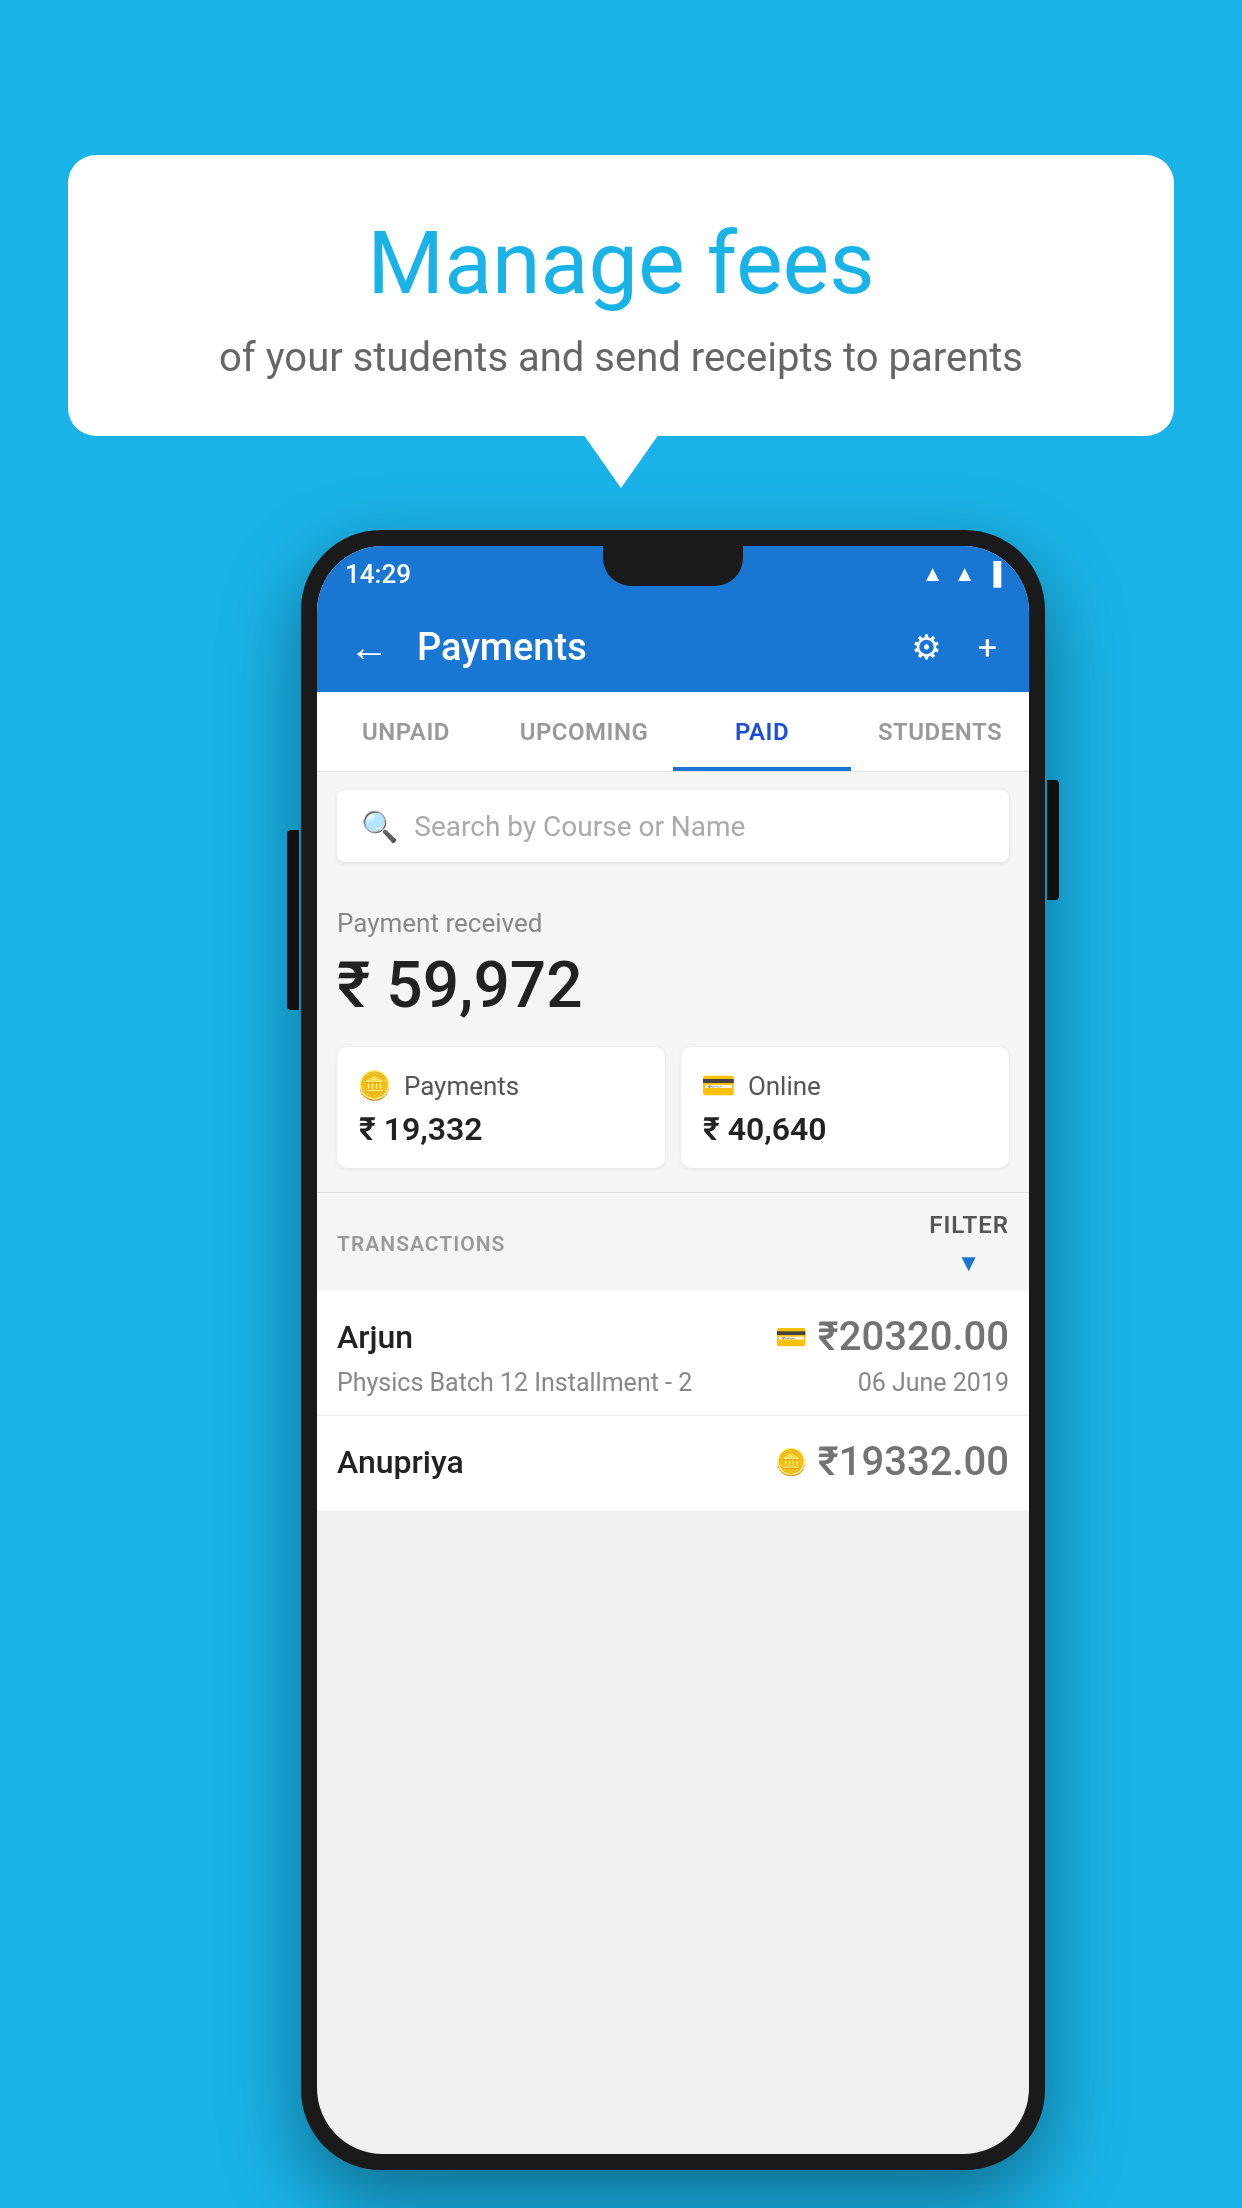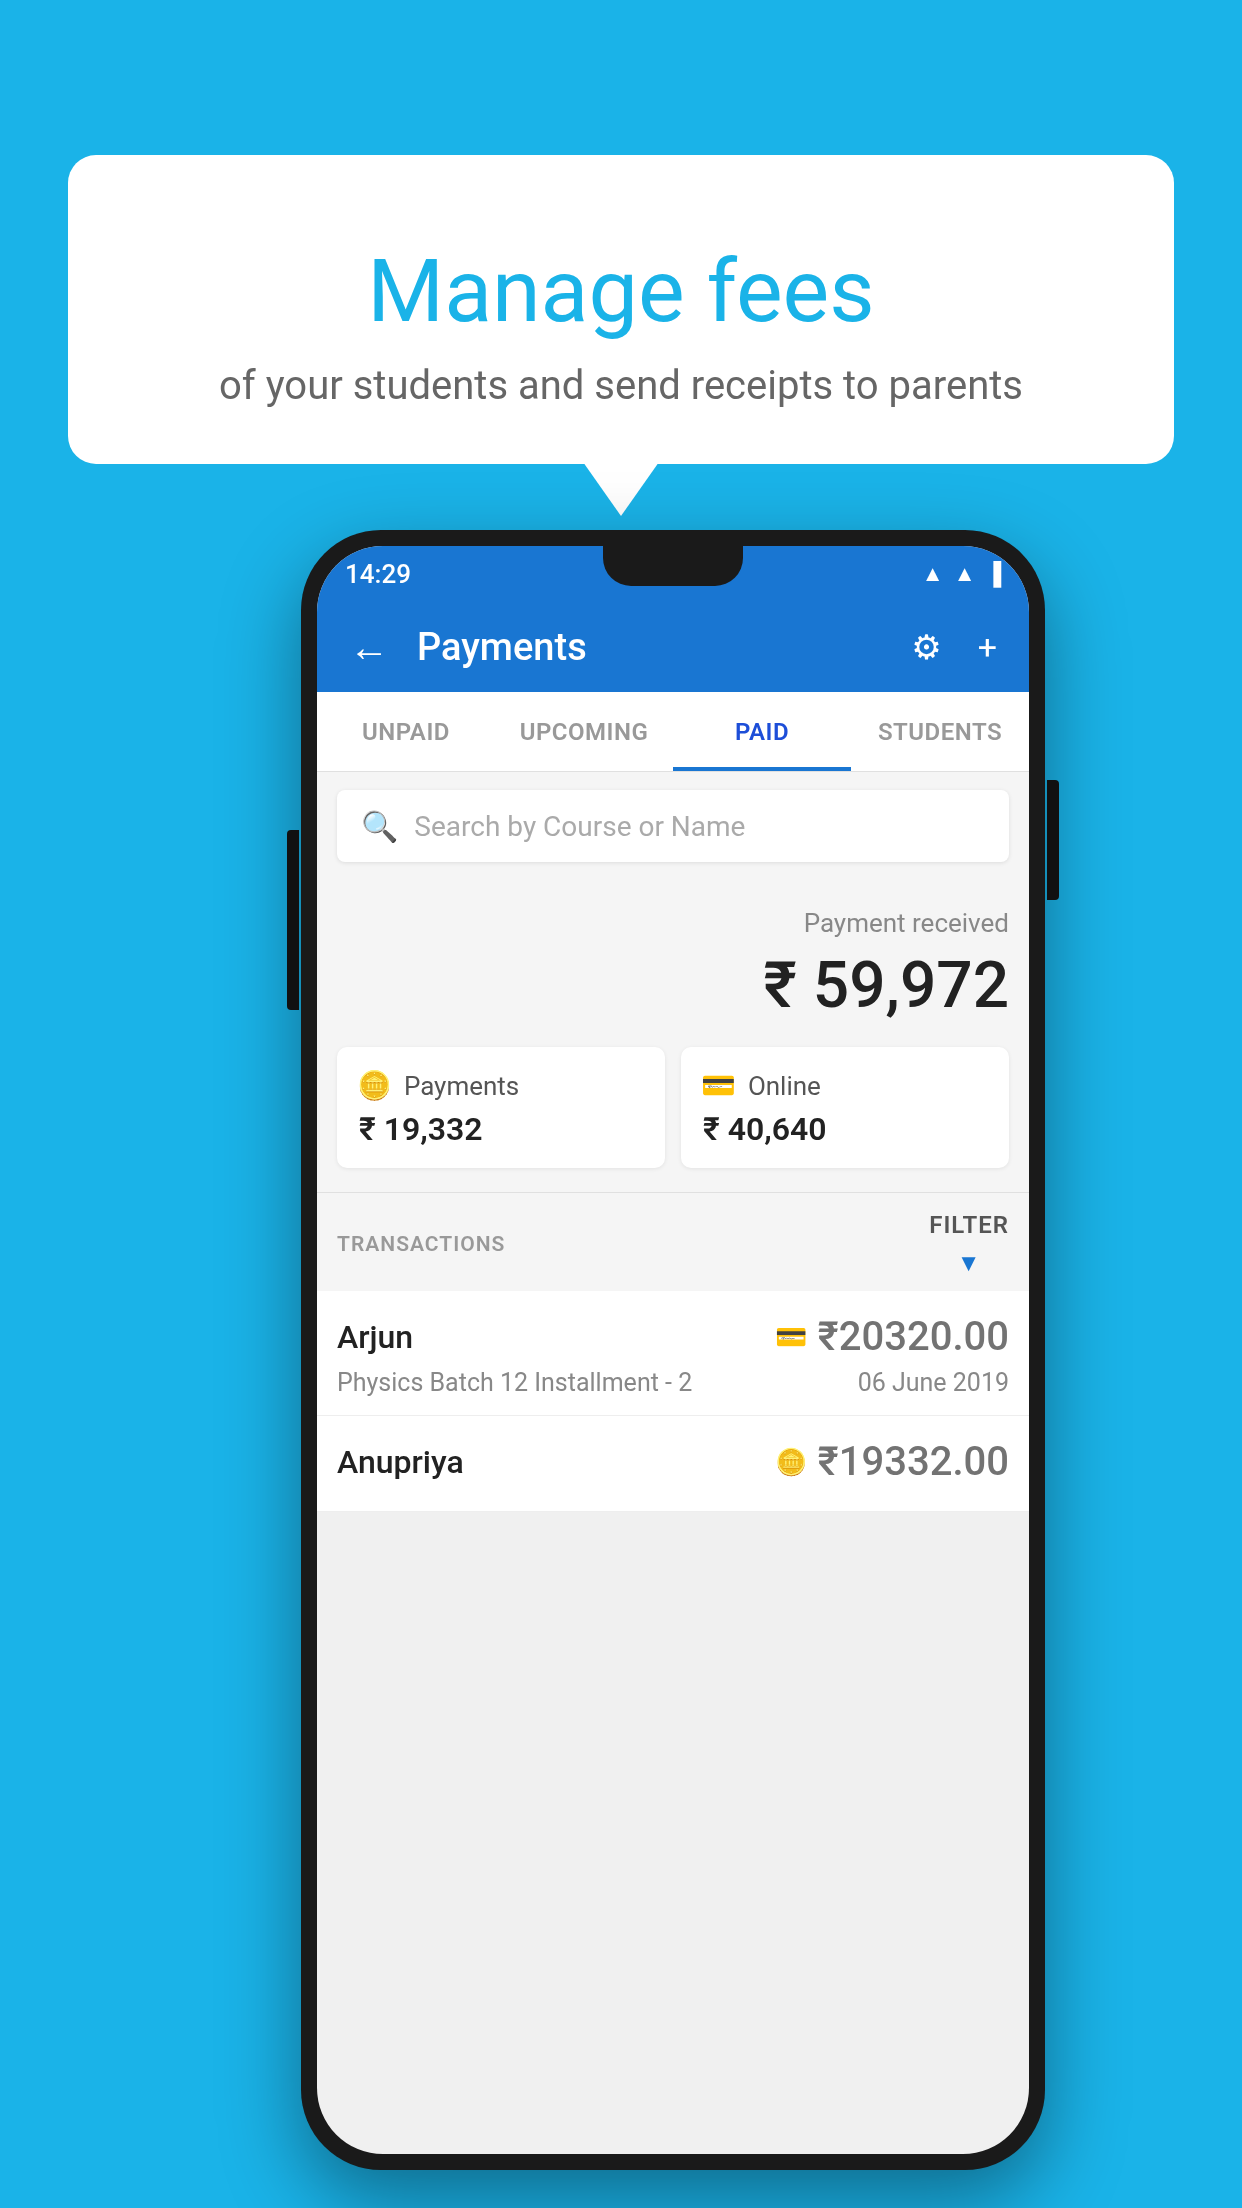--- a/index.html
+++ b/index.html
@@ -45,21 +45,20 @@
       border-right: 38px solid transparent;
       border-top: 54px solid white;
     }
 
     .bubble-title {
       font-size: 88px;
       color: #1ab3e8;
       font-weight: 400;
       line-height: 1.1;
       margin-bottom: 22px;
-      margin-top: 28px;
     }
 
     .bubble-subtitle {
       font-size: 40px;
       color: #666;
       font-weight: 400;
     }
 
     
     .phone-container {
@@ -249,21 +248,21 @@
 
     .search-placeholder {
       color: #aaa;
       font-size: 28px;
     }
 
     
     .payment-section {
       background: #f5f5f5;
       padding: 28px 20px 24px;
-      text-align: right;
+      text-align: left;
     }
 
     .payment-label {
       font-size: 26px;
       color: #888;
       margin-bottom: 10px;
     }
 
     .payment-amount {
       font-size: 64px;

